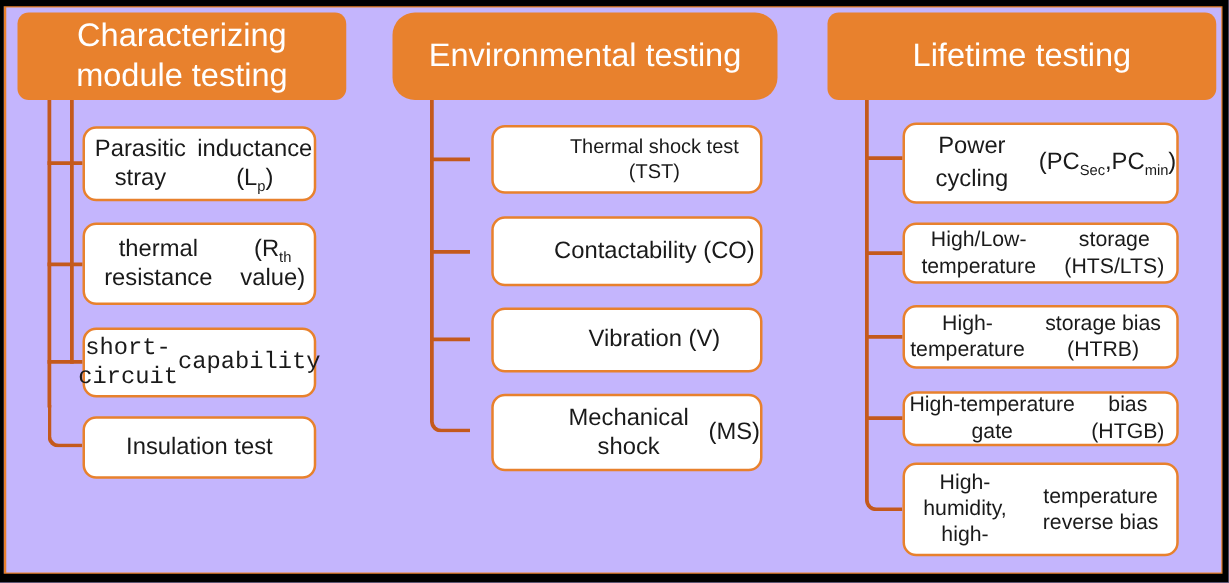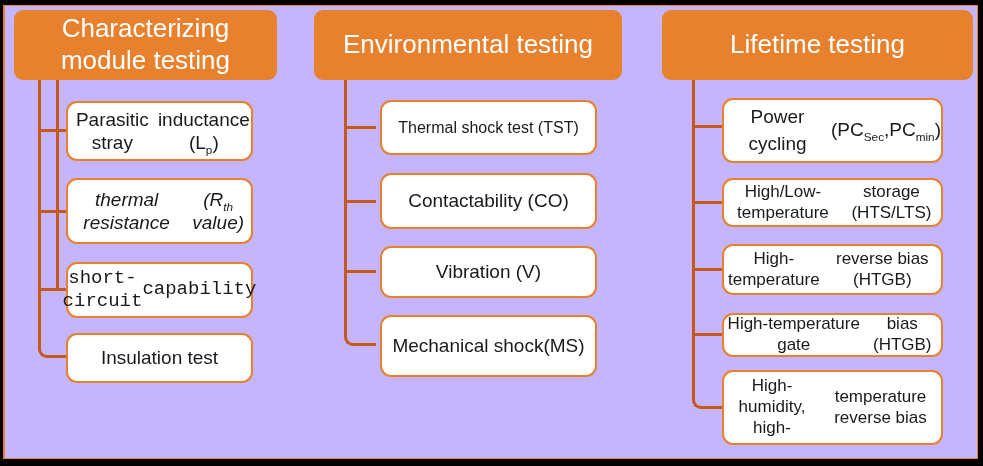--- a/index.html
+++ b/index.html
@@ -17,21 +17,21 @@
     position:absolute;background:#E8812D;border-radius:9px;color:#fff;
     display:flex;flex-direction:column;align-items:center;justify-content:center;
     font-size:26px;line-height:1.22;text-align:center;z-index:2;
   }
   .node{
     position:absolute;background:#fff;border:2.5px solid #E8812D;border-radius:11px;
     display:flex;flex-direction:row;align-items:center;justify-content:center;
     color:#1a1a1a;text-align:center;line-height:1.22;z-index:2;box-sizing:border-box;
   }
   .c1{left:66px;width:187px;font-size:19px;}
-  .c2{left:380px;width:217px;font-size:19px;}
+  .c2{left:393px;width:217px;font-size:19px;padding-left:44px;}
   .c3{left:722px;width:221px;font-size:17px;}
   sub.sb{font-size:62%;line-height:0;}
   .trunk{position:absolute;width:3px;background:#C4591C;z-index:1;}
   .stub{position:absolute;height:3px;background:#C4591C;z-index:1;}
   .elbow{position:absolute;border-left:3px solid #C4591C;border-bottom:3px solid #C4591C;
     border-bottom-left-radius:9px;z-index:1;}
 </style>
 </head>
 <body>
 
@@ -47,35 +47,35 @@
   <div class="stub" style="left:38px;top:129px;width:28px;"></div>
   <div class="stub" style="left:38px;top:210px;width:28px;"></div>
   <div class="stub" style="left:38px;top:288px;width:28px;"></div>
   <div class="elbow" style="left:38px;top:324px;width:25px;height:31px;"></div>
 
   <div class="node c1" style="top:101px;height:60px;">
     <span>Parasitic stray</span>
     <span><span>inductance (L</span><sub class="sb">p</sub><span>)</span></span>
   </div>
 
-  <div class="node c1" style="top:178px;height:66px;font-style:italic;">
+  <div class="node c1" style="top:178px;height:66px;">
     <span>thermal resistance</span>
     <span><span>(R</span><sub class="sb">th</sub><span> value)</span></span>
   </div>
 
   <div class="node c1" style="top:262px;height:56px;font-family:Liberation Mono, monospace;">
     <span>short-circuit</span>
     <span>capability</span>
   </div>
 
   <div class="node c1" style="top:333px;height:50px;">
     <span>Insulation test</span>
   </div>
 
-  <div class="hdr" style="left:314px;top:10px;width:308px;height:70px;">
+  <div class="hdr" style="left:314px;top:10px;width:308px;height:70px;border-radius:18px;">
     <span>Environmental testing</span>
   </div>
 
   <div class="trunk" style="left:344px;top:80px;height:220px;"></div>
   <div class="stub" style="left:344px;top:126px;width:32px;"></div>
   <div class="stub" style="left:344px;top:200px;width:32px;"></div>
   <div class="stub" style="left:344px;top:270px;width:32px;"></div>
   <div class="elbow" style="left:344px;top:300px;width:29px;height:43px;"></div>
 
   <div class="node c2" style="top:100px;height:55px;font-size:16px;">
@@ -111,21 +111,21 @@
     <span><span>(PC</span><sub class="sb">Sec</sub><span>,PC</span><sub class="sb">min</sub><span>)</span></span>
   </div>
 
   <div class="node c3" style="top:178px;height:49px;">
     <span>High/Low-temperature</span>
     <span>storage (HTS/LTS)</span>
   </div>
 
   <div class="node c3" style="top:244px;height:51px;">
     <span>High-temperature</span>
-    <span>reverse bias (HTGB)</span>
+    <span>storage bias (HTRB)</span>
   </div>
 
   <div class="node c3" style="top:313px;height:44px;">
     <span>High-temperature gate</span>
     <span>bias (HTGB)</span>
   </div>
 
   <div class="node c3" style="top:370px;height:75px;">
     <span>High-humidity, high-</span>
     <span>temperature reverse bias</span>

